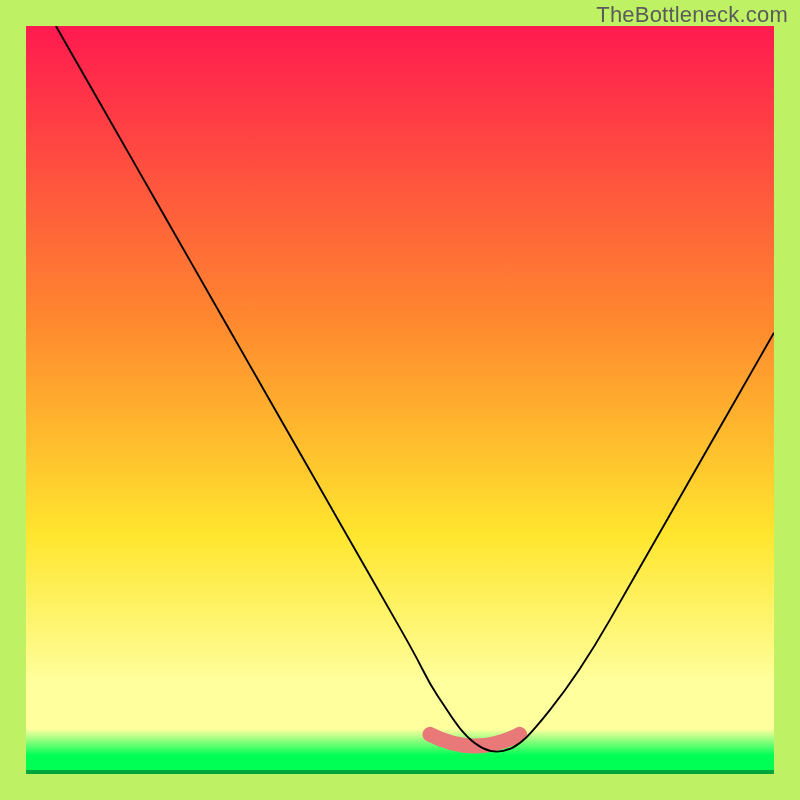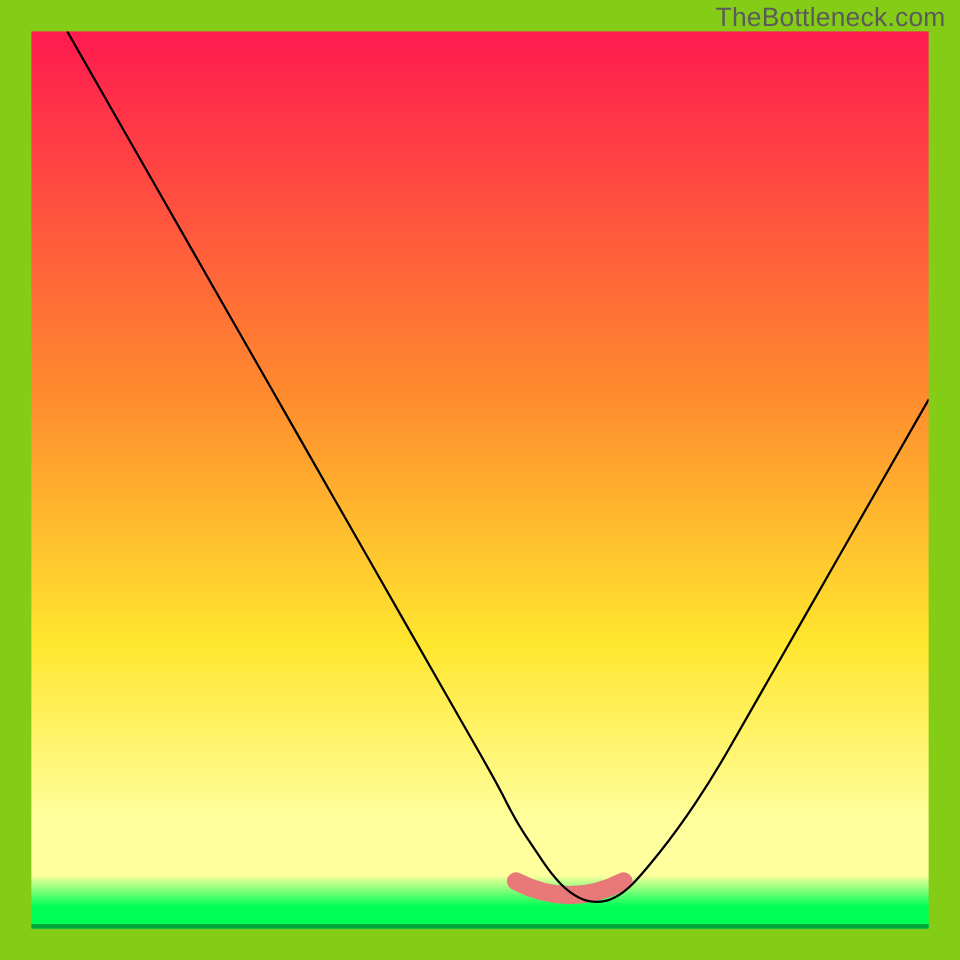--- a/index.html
+++ b/index.html
@@ -6,21 +6,21 @@
     margin: 0;
     padding: 0;
     width: 800px;
     height: 800px;
     overflow: hidden;
     font-family: Arial, Helvetica, sans-serif;
   }
   .outer {
     width: 800px;
     height: 800px;
-    background: #84cc16;
+    background: #bef264;
     position: relative;
   }
   .plot {
     position: absolute;
     overflow: hidden;
   }
   .gradient {
     position: absolute;
     inset: 0;
   }

